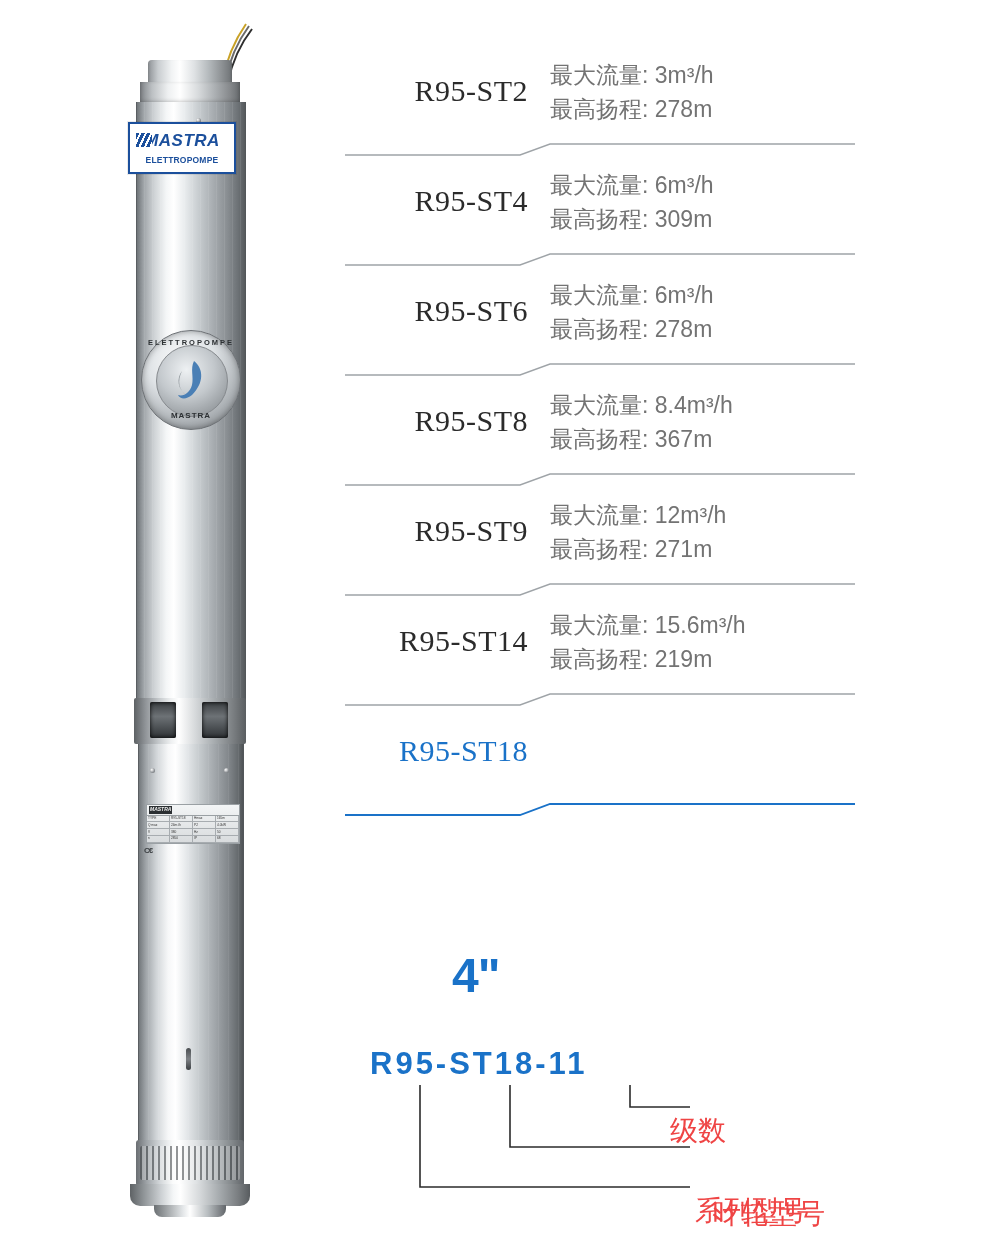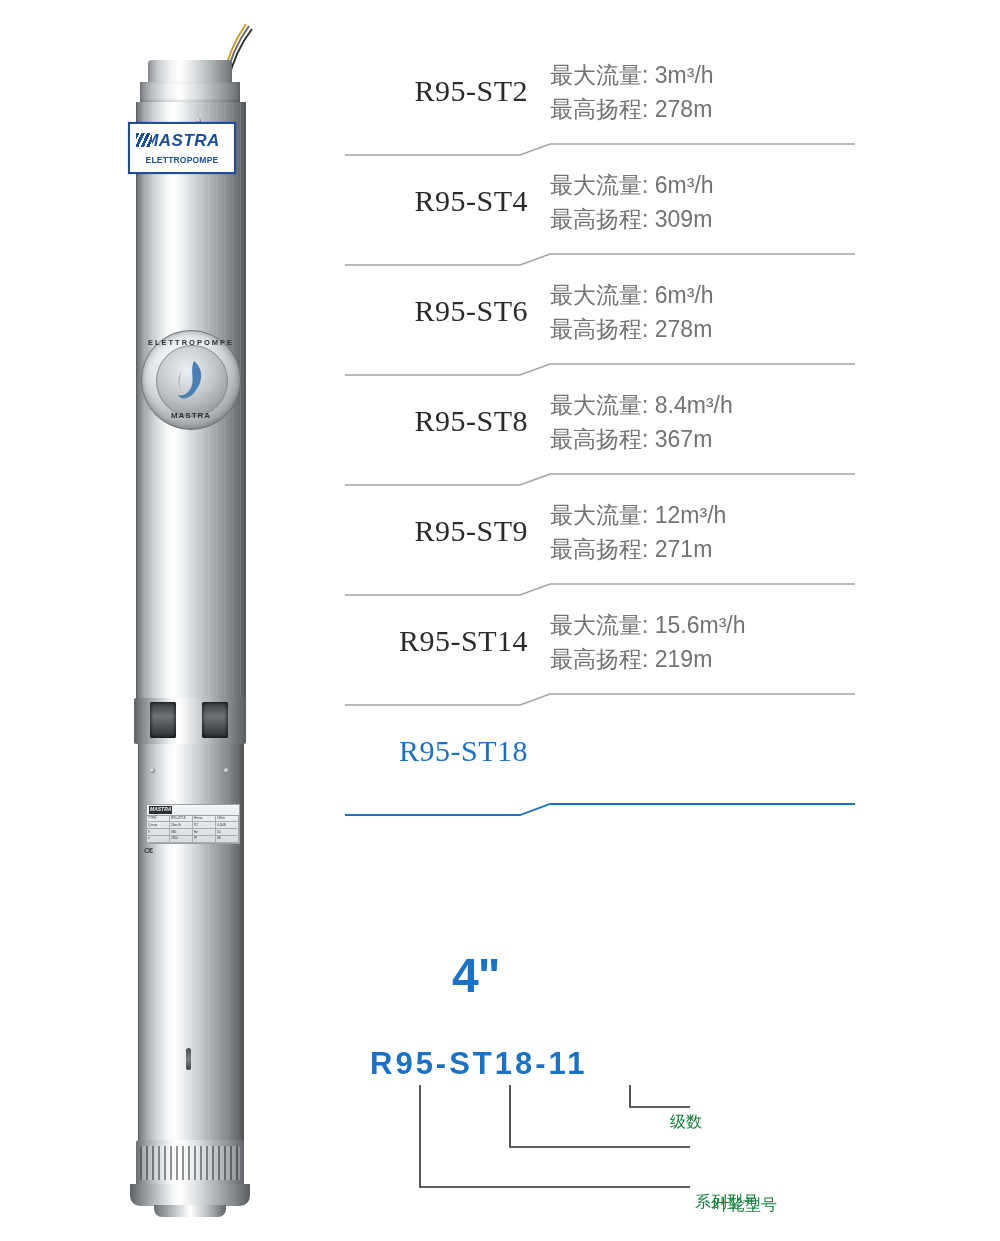--- a/index.html
+++ b/index.html
@@ -360,22 +360,22 @@
     left: 25px;
     top: 0px;
     font-size: 31px;
     font-weight: bold;
     color: #1a72c8;
     letter-spacing: 3px;
     white-space: nowrap;
   }
   .naming-label {
     position: absolute;
-    font-size: 16px;
-    color: #15803d;
+    font-size: 28px;
+    color: #ef4444;
     white-space: nowrap;
   }
   .nl-1 { left: 322px; top: 1110px; }
   .nl-2 { left: 350px; top: 1152px; }
   .nl-3 { left: 322px; top: 1190px; }
 </style>
 </head>
 <body>
 
 <div class="pump-wrap">

